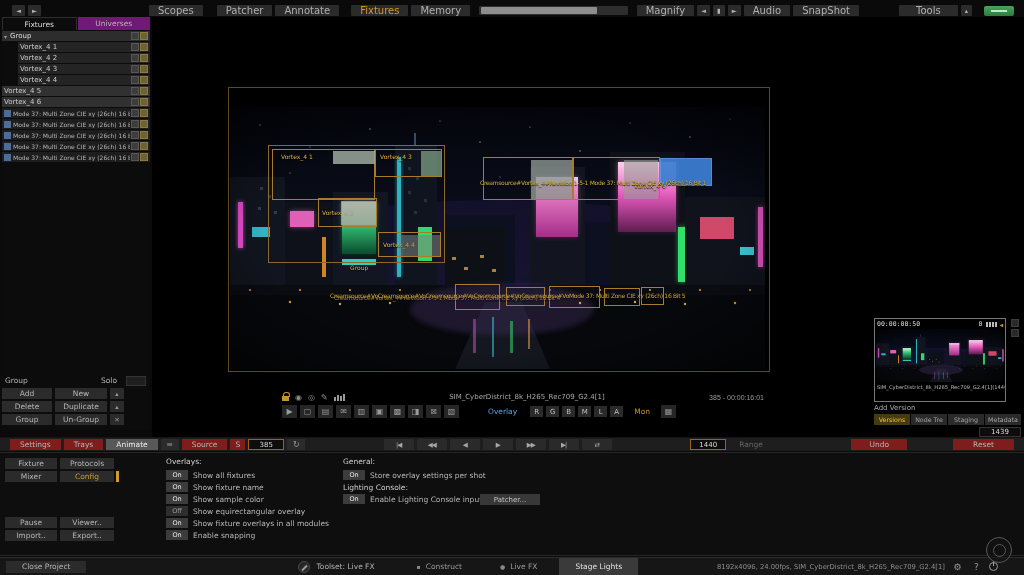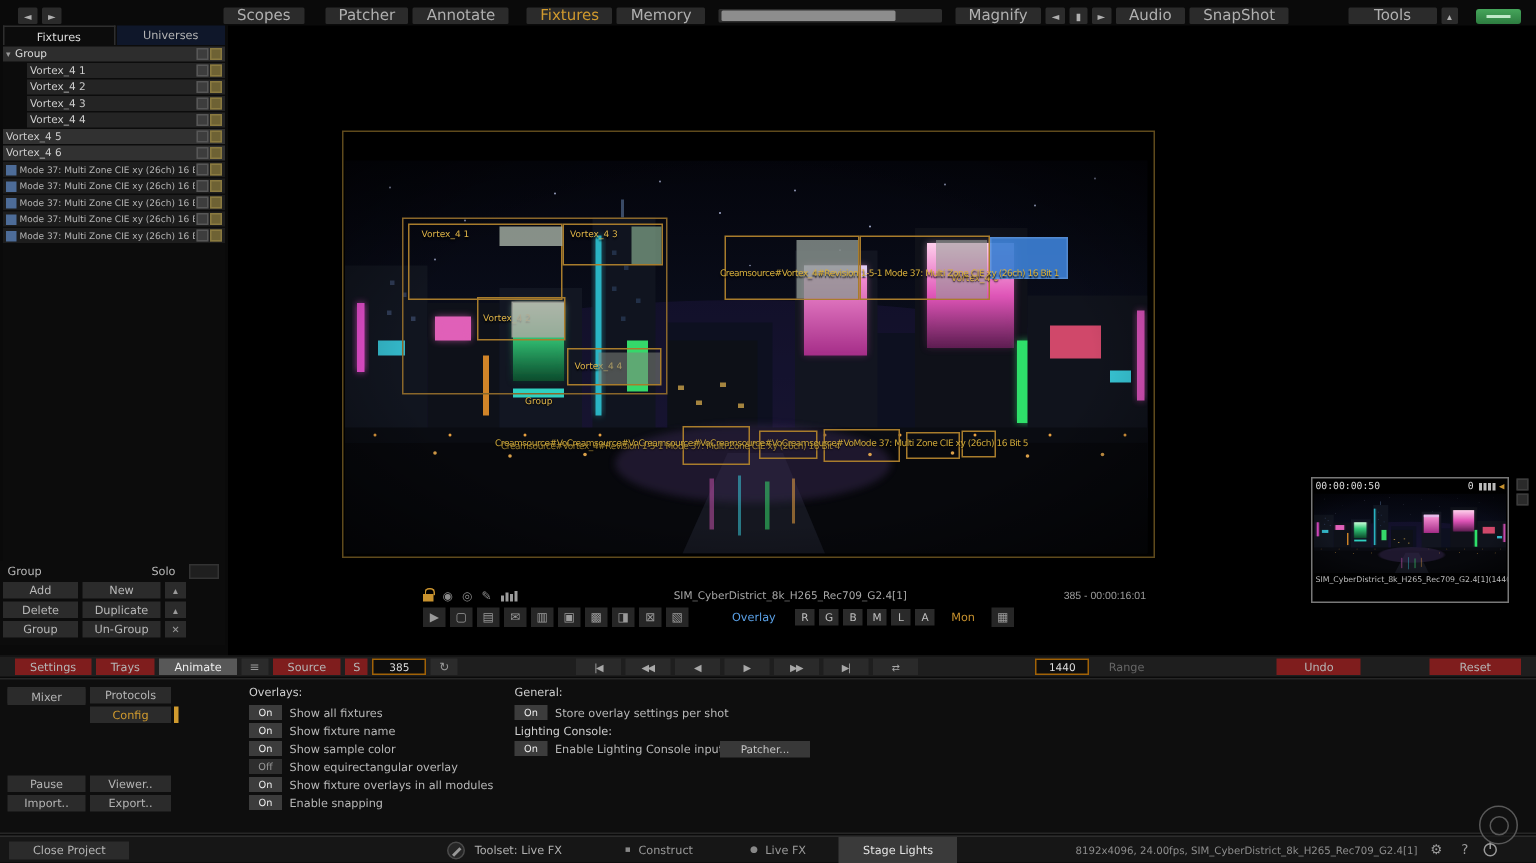--- a/index.html
+++ b/index.html
@@ -13,21 +13,21 @@
 .tb-btn.accent{color:#d09a2e}
 .tb-slider{width:168px;height:9px;background:#2e2e2e;border-radius:1px;position:relative;margin:0 6px}
 .tb-slider .handle{position:absolute;left:2px;top:1px;width:116px;height:7px;background:#8d8d8d;border-radius:1px}
 .tb-green{width:34px;height:10px;background:linear-gradient(#46a65b,#2d7c40);border-radius:2px;margin-left:6px;display:flex;align-items:center;justify-content:center}
 .tb-green i{display:block;width:16px;height:2px;background:#bfe8c8}
 .sp{flex:0 0 auto}.spf{flex:1 1 auto}
 
 
 .left-panel{position:absolute;left:2px;top:17px;width:148px;height:357px;background:#0c0c0c}
 .lp-tabs{display:flex;height:13px;gap:1px}
-.lp-tab{flex:1;display:flex;align-items:center;justify-content:center;font-size:7.5px;color:#b5b5b5;background:#0f172a}
+.lp-tab{flex:1;display:flex;align-items:center;justify-content:center;font-size:7.5px;color:#b5b5b5;background:#701a75}
 .lp-tab.active{background:#0c0c0c;border:1px solid #2e2e2e;border-bottom:none;color:#ddd}
 .lp-row{height:10px;margin-top:1px;background:#222;display:flex;align-items:center;padding:0 2px;font-size:7px;color:#ccc}
 .lp-row .lbl{white-space:nowrap;overflow:hidden;flex:1}
 .lp-row.grp{background:#2d2d2d;color:#ddd}
 .lp-row.ind{margin-left:16px;background:#242424}
 .lp-row.wide{background:#313131}
 .lp-row.mode{background:#1d1d1d;font-size:6px;color:#b5b5b5}
 .mode-ic{width:7px;height:7px;background:#4d6c98;margin-right:2px;flex:none}
 .tri{color:#999;font-size:6px;margin-right:3px;flex:none}
 .ric{width:8px;height:8px;flex:none;margin-left:1px;background:#3d3d3d;border:1px solid #575757}
@@ -501,20 +501,32 @@
     <div class="pv-foot">
       <span>SIM_CyberDistrict_8k_H265_Rec709_G2.4[1]</span>
       <span>(1440)</span>
     </div>
   </div>
   <div class="right-strip">
     <i></i>
       <i></i>
   </div>
 
+  <div class="version-area">
+    <div class="va-add">Add Version</div>
+    <div class="va-tabs">
+      <div class="va-tab active">Versions</div>
+      <div class="va-tab">Node Tre</div>
+      <div class="va-tab">Staging</div>
+      <div class="va-tab">Metadata</div>
+    </div>
+    <div class="va-num">
+        <div class="va-box">1439</div>
+      </div>
+  </div>
 
   <div class="transport">
     <div class="t-btn">Settings</div>
     <div class="t-btn">Trays</div>
     <div class="t-btn lit">Animate</div>
     <div class="t-ibox">≡</div>
     <div class="t-btn">Source</div>
     <div class="t-btn" style="padding:0 5px">S</div>
     <div class="t-val">385</div>
     <div class="t-ibox">↻</div>
@@ -531,21 +543,21 @@
     <div class="t-btn dis">Range</div>
     <div class="spf" style="max-width:90px"></div>
     <div class="t-btn" style="padding:0 18px">Undo</div>
     <div class="sp" style="width:40px"></div>
     <div class="t-btn" style="padding:0 20px">Reset</div>
   </div>
 
   <div class="settings-panel">
     <div class="sp-btn" style="left:5px;top:5px;width:52px">Fixture</div>
     <div class="sp-btn" style="left:60px;top:5px;width:54px">Protocols</div>
-    <div class="sp-btn" style="left:5px;top:6px;width:52px">Mixer</div>
+    <div class="sp-btn" style="left:5px;top:18px;width:52px">Mixer</div>
     <div class="sp-btn cfg" style="left:60px;top:18px;width:54px">Config</div>
     <div class="cfgmark"></div>
     <div class="sp-btn" style="left:5px;top:64px;width:52px">Pause</div>
     <div class="sp-btn" style="left:60px;top:64px;width:54px">Viewer..</div>
     <div class="sp-btn" style="left:5px;top:77px;width:52px">Import..</div>
     <div class="sp-btn" style="left:60px;top:77px;width:54px">Export..</div>
 
     <div class="sp-h" style="left:166px;top:4px">Overlays:</div>
     <div class="tg" style="left:166px;top:17px">
         <span class="st">On</span>

